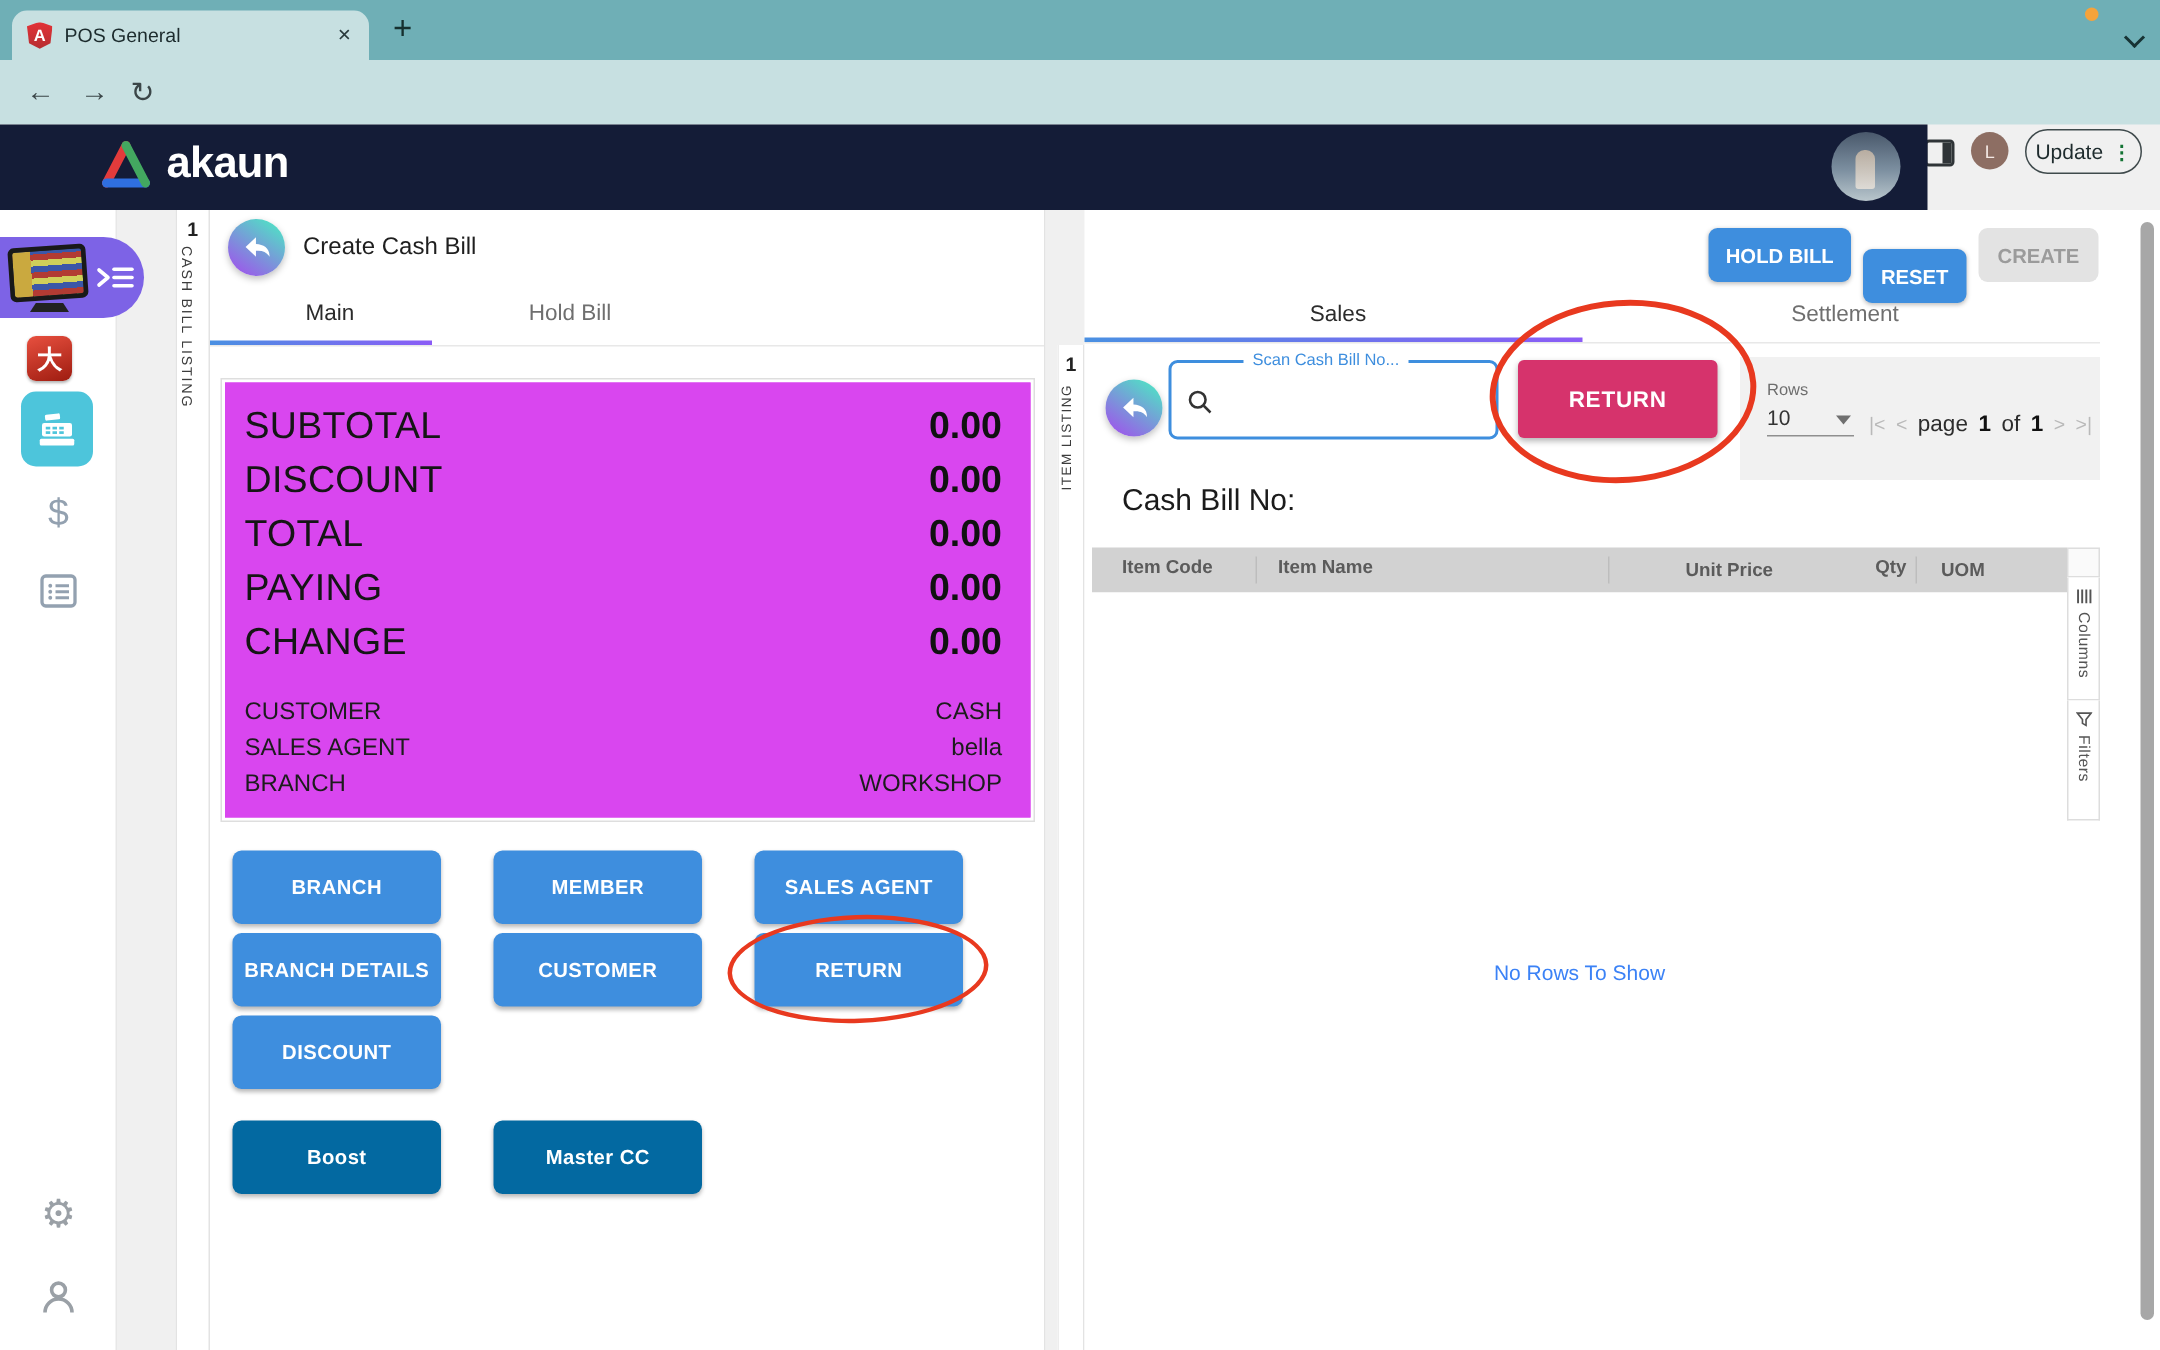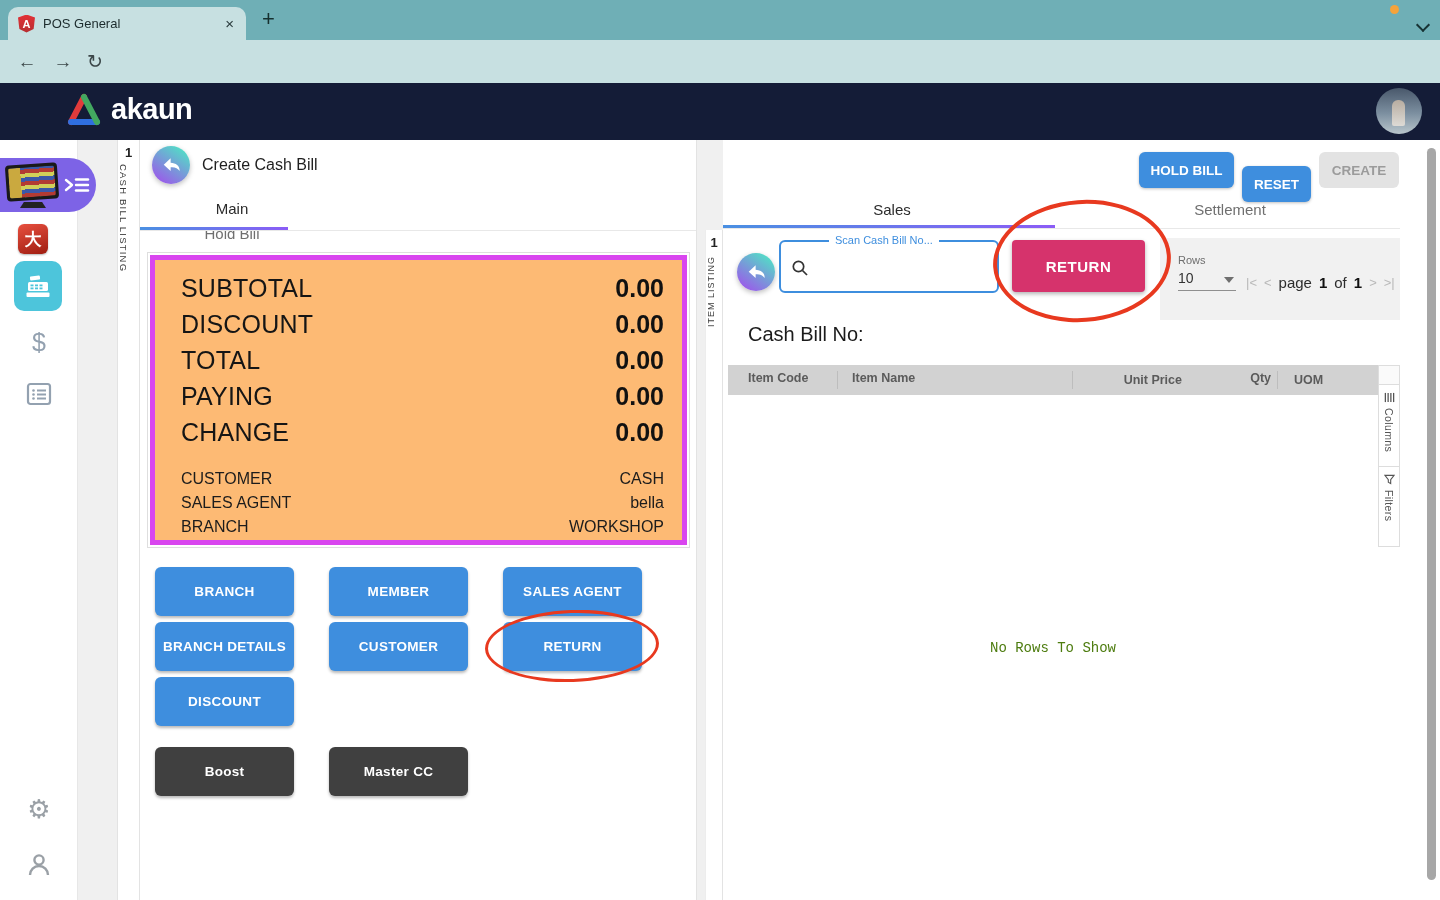--- a/index.html
+++ b/index.html
@@ -34,21 +34,21 @@
   .ext-red { left:1188px; background:#fff; border:2px solid #B3261E; color:#C5221F; font-weight:bold; font-size:13px; }
   .ext-dark { left:1221px; background:#5C6366; color:#fff; font-size:9px; letter-spacing:1px; }
   .avatar-l { position:absolute; left:1314px; top:48px; width:25px; height:25px; border-radius:50%;
               background:#8D6E63; color:#f4e9e4; font-size:12px; display:flex; align-items:center; justify-content:center; }
   .update-btn { position:absolute; left:1350px; top:46px; width:78px; height:30px; border-radius:16px;
                 border:1.5px solid #3f4a4c; display:flex; align-items:center; justify-content:center; gap:6px;
                 font-size:14px; color:#1e2b2d; }
   .update-dots { color:#137333; font-weight:bold; font-size:13px; letter-spacing:0; }
 
   
-  .navbar { position:absolute; left:0; top:83px; width:1440px; height:57px; background:#141C37; }
+  .navbar { position:absolute; left:0; top:83px; width:1285px; height:57px; background:#141C37; }
   .logo { position:absolute; left:66px; top:10px; display:flex; align-items:center; gap:9px; }
   .logo-text { color:#fff; font-size:29px; font-weight:bold; letter-spacing:-0.5px; }
   .nav-avatar { position:absolute; right:18px; top:5px; width:46px; height:46px; border-radius:50%;
                 background:linear-gradient(180deg,#49586b 0%,#7c8fa0 55%,#b9c6cc 100%); overflow:hidden; }
   .nav-avatar::after { content:""; position:absolute; left:16px; top:12px; width:13px; height:26px;
                 background:linear-gradient(180deg,#c7b7a5,#e8e2da); border-radius:6px 6px 2px 2px; opacity:.85; }
 
   
   .app-body { position:absolute; left:0; top:140px; width:1440px; height:760px; background:#F0F0F0; }
 
@@ -85,43 +85,43 @@
   .vtext { writing-mode:vertical-rl; font-size:9.5px; letter-spacing:1.2px; color:#3c3c3c; margin-top:4px; }
   .vtext-rev { writing-mode:vertical-rl; transform:rotate(180deg); font-size:9px; letter-spacing:1px; color:#3c3c3c; margin-top:6px; }
 
   
   .panel-left { position:absolute; left:140px; top:0; width:557px; height:760px; background:#fff; border-right:1px solid #e3e3e3; }
   .back-btn { position:absolute; width:38px; height:38px; border-radius:50%;
        background:linear-gradient(215deg,#4FE3C5 8%,#9A5CE9 88%); box-shadow:0 2px 5px rgba(0,0,0,.25);
        display:flex; align-items:center; justify-content:center; }
   .pl-back { left:12px; top:6px; }
   .pl-title { position:absolute; left:62px; top:16px; font-size:16px; font-weight:500; color:#1f1f1f; }
-  .tabs-row { position:absolute; left:12px; top:52px; height:38px; display:flex;flex-direction:column; }
+  .tabs-row { position:absolute; left:0; top:52px; height:38px; display:flex; }
   .tab-item { width:160px; text-align:center; font-size:15px; padding-top:8px; }
   .tab-active { color:#2b2b2b; font-weight:500; }
   .tab-idle { color:#6f6f6f; }
   .tab-underline { position:absolute; left:0; top:87px; width:148px; height:3px;
        background:linear-gradient(90deg,#4A90E2,#8B5CF6); }
   .panel-divider { position:absolute; left:0; top:90px; width:100%; height:1px; background:#e8e8e8; }
 
-  .summary-box { position:absolute; left:10px; top:115px; width:537px; height:290px; background:#fdba74;
-       border:5px solid #d946ef; box-shadow:0 0 0 2px #fff, 0 0 0 3px #dedede; padding:14px 18px 10px 26px; }
+  .summary-box { position:absolute; left:10px; top:115px; width:537px; height:290px; background:#d946ef;
+       border:1px solid #d946ef; box-shadow:0 0 0 2px #fff, 0 0 0 3px #dedede; padding:14px 18px 10px 12px; }
   .sum-row { display:flex; justify-content:space-between; align-items:baseline; height:36px; }
   .sum-label { font-size:25px; color:#151515; font-weight:400; letter-spacing:.2px; }
   .sum-value { font-size:25px; color:#111; font-weight:bold; }
   .sum-gap { height:16px; }
   .info-row { display:flex; justify-content:space-between; height:24px; align-items:baseline; }
   .info-label { font-size:16px; color:#1c1c1c; }
   .info-value { font-size:16px; color:#1c1c1c; }
 
   .btn { position:absolute; width:139px; height:49px; border-radius:6px; color:#fff; font-weight:bold;
          font-size:13.5px; letter-spacing:.3px; display:flex; align-items:center; justify-content:center;
          box-shadow:0 2px 3px rgba(0,0,0,.28); cursor:pointer; }
   .btn-blue { background:#3E8EDE; }
-  .btn-pink { background:#404040; }
+  .btn-pink { background:#0369a1; }
 
   .annotation { position:absolute; border-radius:50%; pointer-events:none; z-index:9; }
   .ellipse-left { left:345px; top:470px; width:174px; height:72px; border:3px solid #E8391F; transform:rotate(-2deg); }
   .ellipse-right { left:270px; top:60px; width:178px; height:122px; border:4px solid #E8391F; transform:rotate(-4deg); }
 
   
   .panel-right { position:absolute; left:723px; top:0; width:677px; height:760px; background:#fff; }
   .top-btn { position:absolute; top:12px; height:36px; border-radius:6px; color:#fff; font-weight:bold;
        font-size:13.5px; display:flex; align-items:center; justify-content:center; box-shadow:0 1px 3px rgba(0,0,0,.25); cursor:pointer; }
   .btn-hold { left:416px; width:95px; background:#3E8EDE; }
@@ -159,21 +159,21 @@
        display:flex; align-items:center; font-size:12.5px; font-weight:bold; color:#5b5b5b; }
   .th { padding:0 6px; white-space:nowrap; }
   .th-sep { border-right:1px solid #bdbdbd; height:18px; }
   .th-code { width:110px; padding-left:20px; }
   .th-name { width:235px; padding-left:14px; }
   .th-price { width:115px; text-align:right; }
   .th-qty { width:90px; text-align:right; }
   .th-uom { width:80px; padding-left:16px; }
   .grid-body { position:absolute; left:5px; top:255px; width:650px; height:505px; background:#fff;
        display:flex; align-items:center; justify-content:center; }
-  .empty-msg { font-size:14px; color:#4d7c0f;font-family:Liberation Mono, monospace; }
+  .empty-msg { font-size:14px; color:#3b82f6; }
 
   .side-col { position:absolute; left:655px; top:225px; width:22px; }
   .side-corner { width:22px; height:20px; background:#fafafa; border:1px solid #ddd; }
   .side-tab { width:22px; border:1px solid #ddd; border-top:none; background:#fff; display:flex;
        flex-direction:column; align-items:center; padding-top:7px; gap:5px; cursor:pointer; }
   .side-tab-cols { height:82px; }
   .side-tab-filt { height:80px; }
   .side-tab .vlabel { writing-mode:vertical-rl; font-size:10.5px; color:#555; letter-spacing:.4px; }
 
   .right-gutter { position:absolute; left:1400px; top:0; width:40px; height:760px; background:#fff; }

